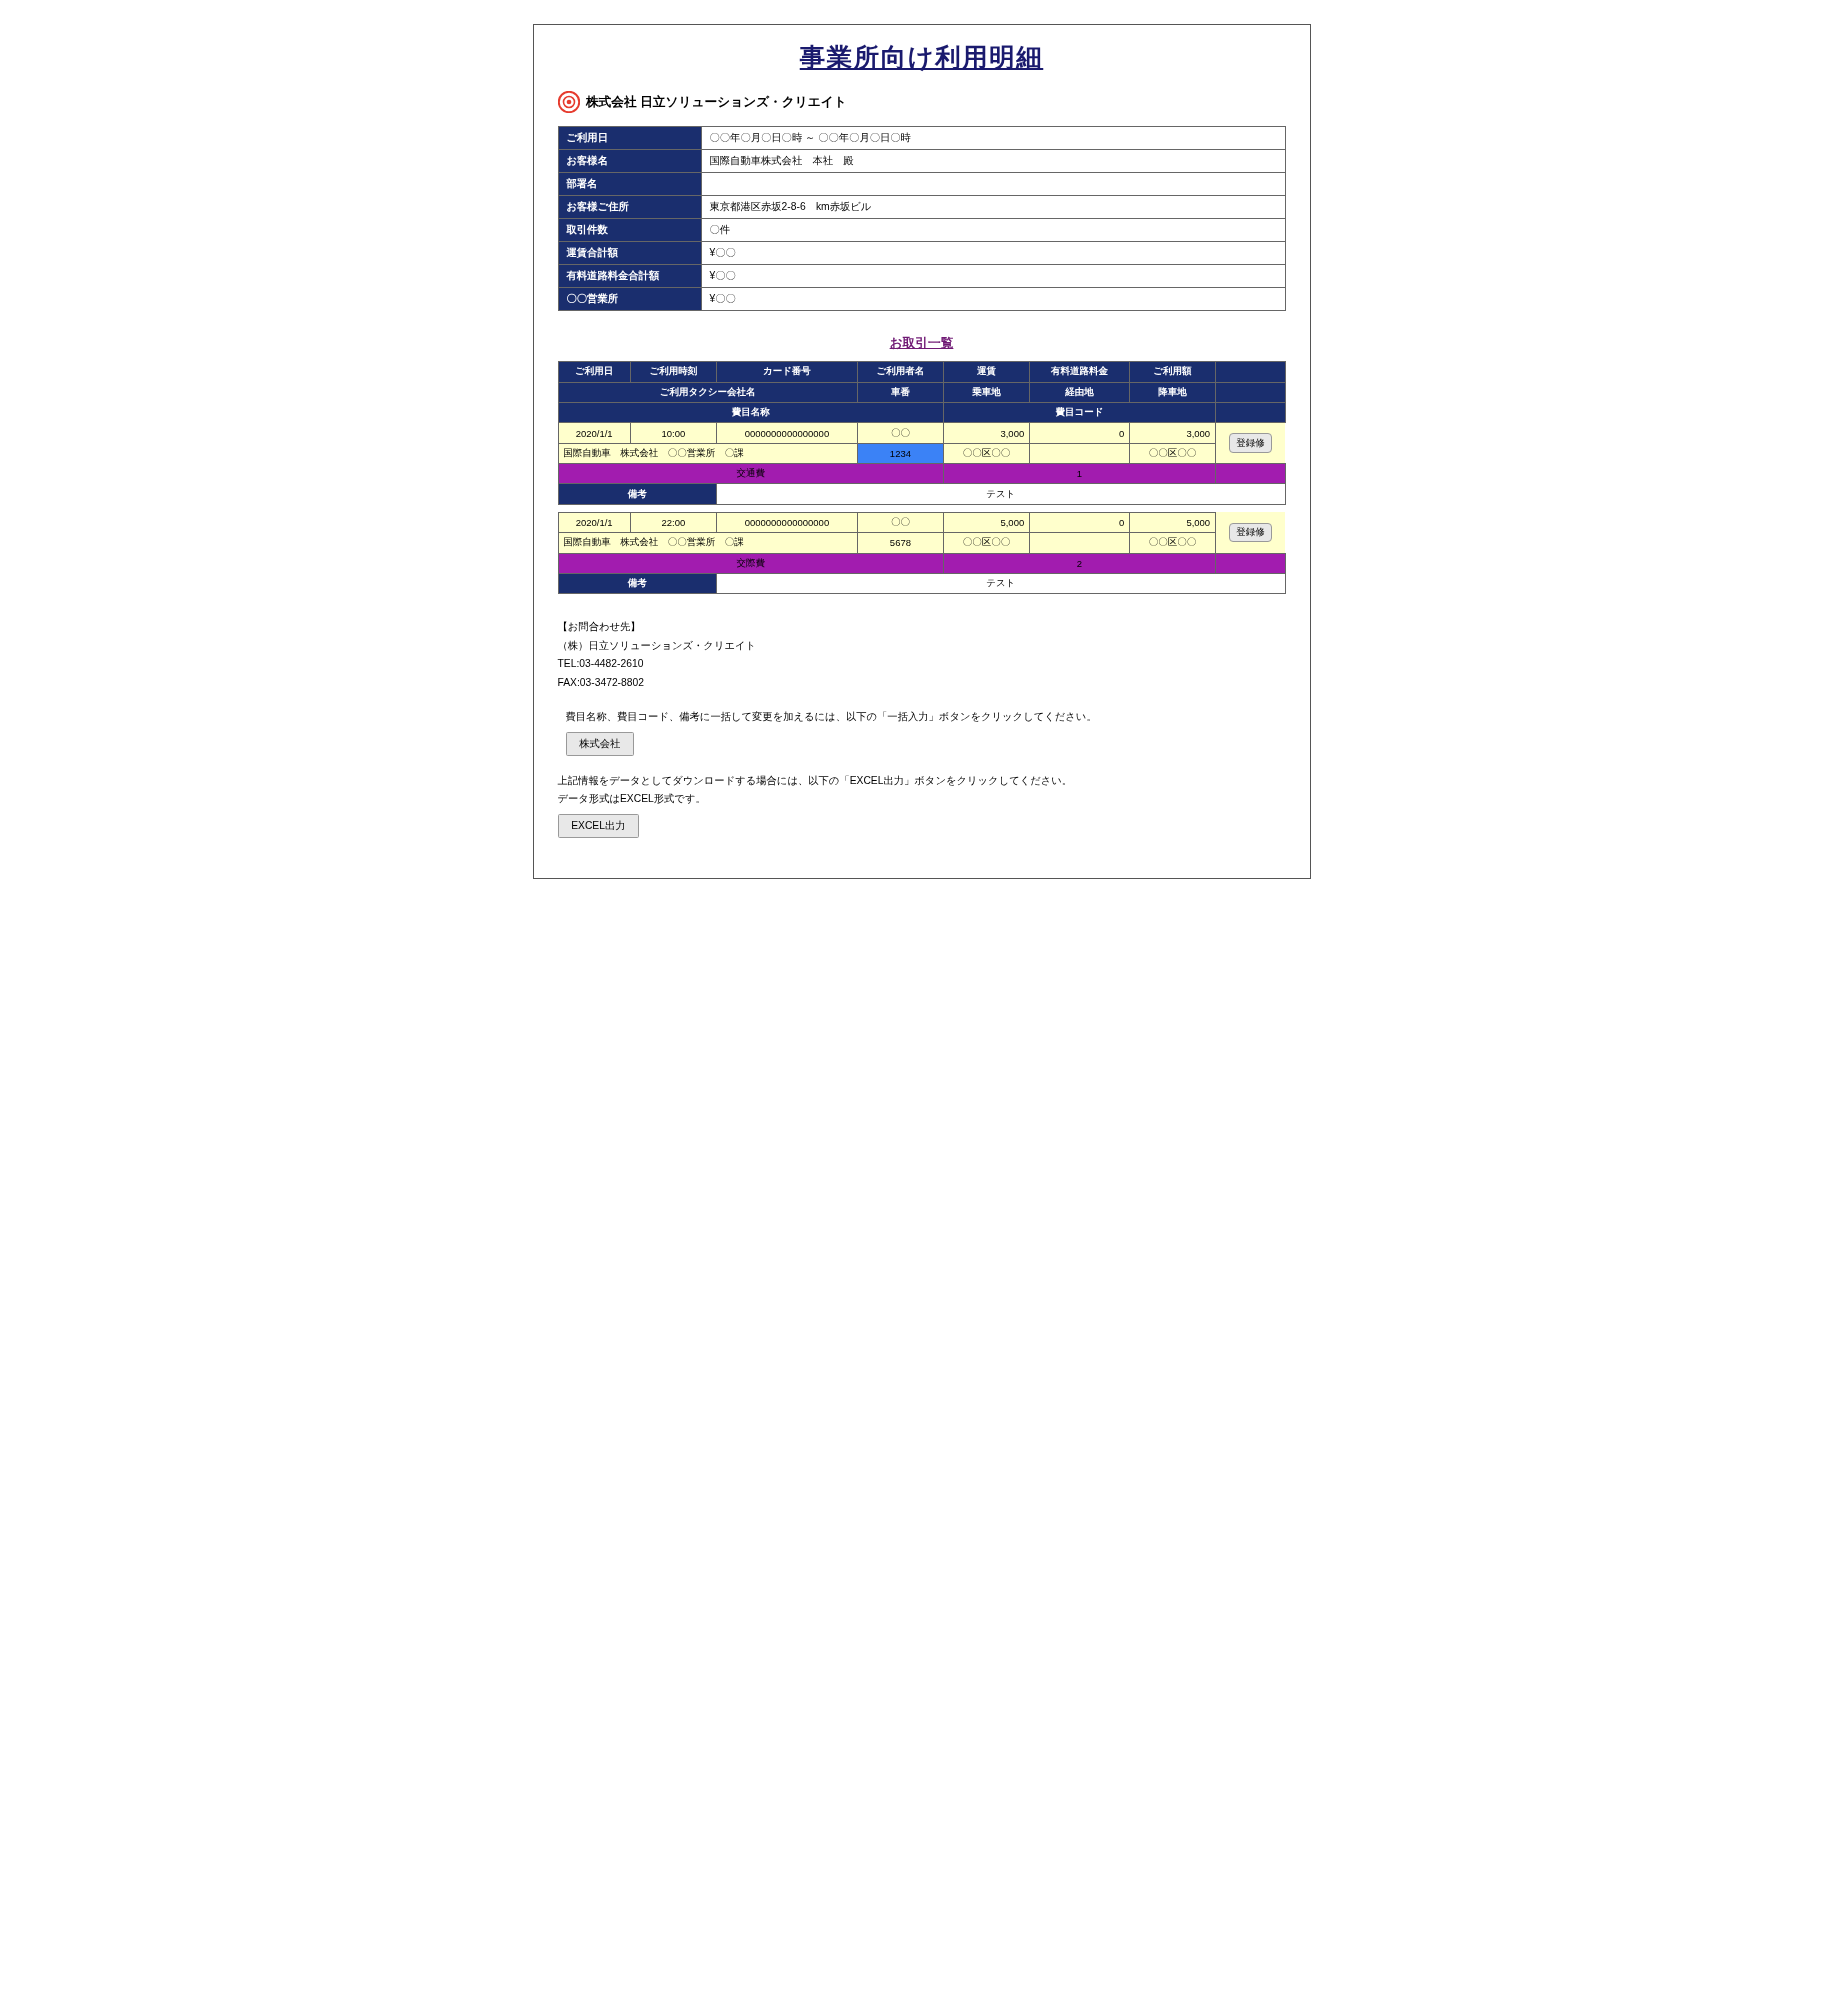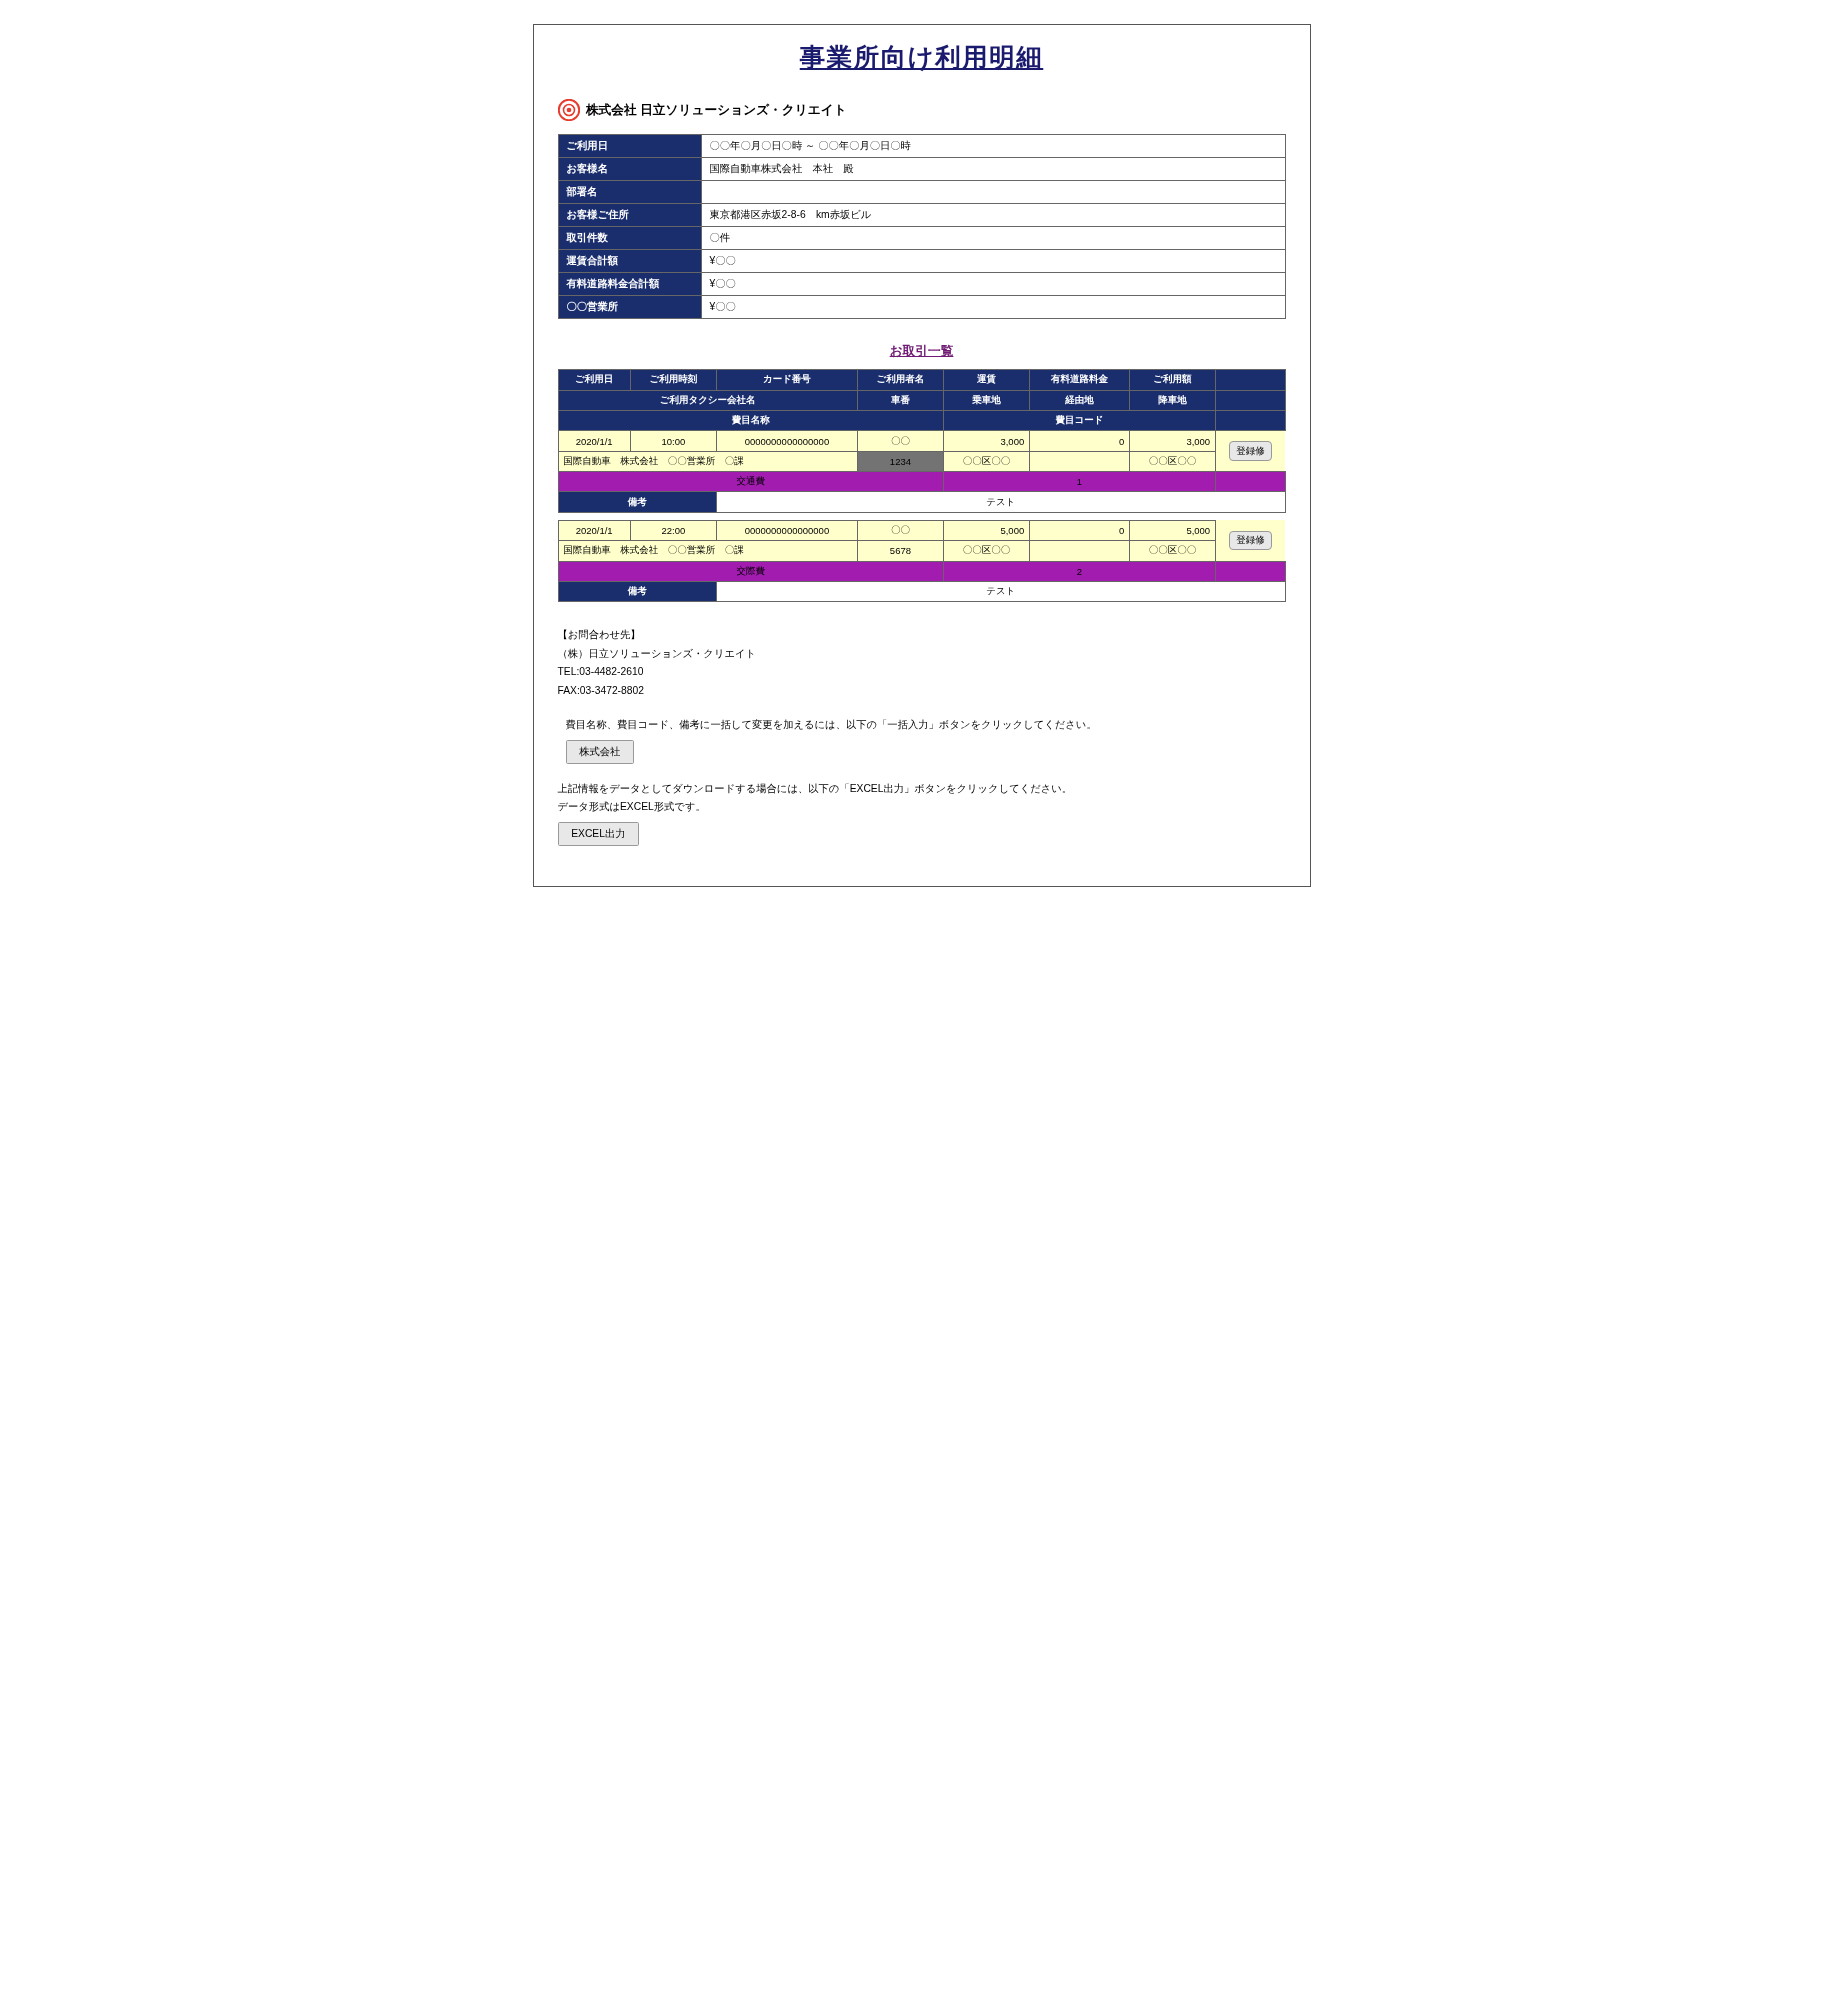--- a/index.html
+++ b/index.html
@@ -11,21 +11,21 @@
       padding: 24px 32px;
       max-width: 842px;
       margin: 0 auto;
     }
     h1 {
       text-align: center;
       font-size: 25.4px;
       font-weight: bold;
       text-decoration: underline;
       color: #1a1a6e;
-      margin-bottom: 24px;
+      margin-bottom: 16px;
       letter-spacing: 1.6px;
     }
     .company-header {
       display: flex;
       align-items: center;
       gap: 6.4px;
       font-size: 12.7px;
       font-weight: bold;
       margin-bottom: 12.7px;
     }
@@ -226,21 +226,21 @@
           <td style="background-color: rgb(255, 255, 204);">10:00</td>
           <td style="background-color: rgb(255, 255, 204);">0000000000000000</td>
           <td style="background-color: rgb(255, 255, 204);">〇〇</td>
           <td style="background-color: rgb(255, 255, 204); text-align: right;">3,000</td>
           <td style="background-color: rgb(255, 255, 204); text-align: right;">0</td>
           <td style="background-color: rgb(255, 255, 204); text-align: right;">3,000</td>
           <td rowspan="2" class="btn-cell"><button class="register-btn">登録修</button></td>
         </tr>
         <tr class="row-company">
           <td colspan="3" style="background-color: rgb(255, 255, 204); text-align: left;">国際自動車　株式会社　〇〇営業所　〇課</td>
-          <td style="background-color: #737373;">1234</td>
+          <td style="background-color: #3b82f6;">1234</td>
           <td style="background-color: rgb(255, 255, 204);">〇〇区〇〇</td>
           <td style="background-color: rgb(255, 255, 204);"></td>
           <td style="background-color: rgb(255, 255, 204);">〇〇区〇〇</td>
         </tr>
         <tr class="row-expense">
           <td colspan="4">交通費</td>
           <td colspan="3">1</td>
           <td></td>
         </tr>
         <tr>

